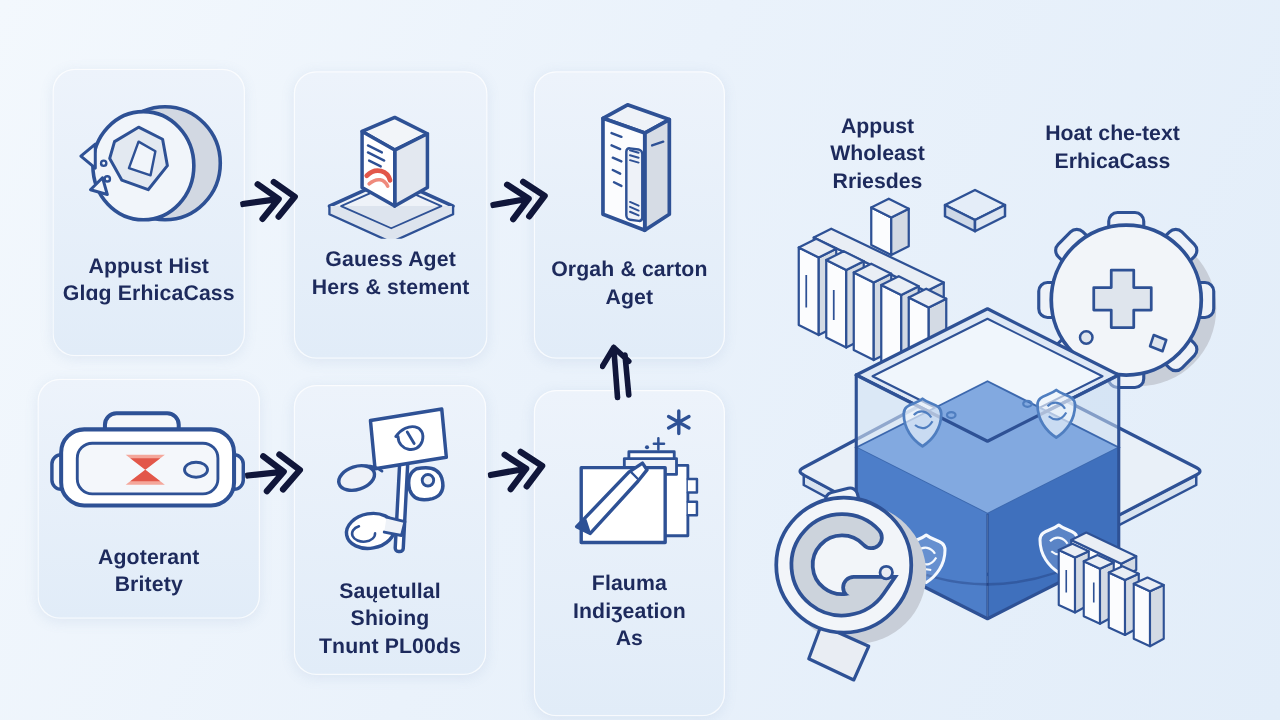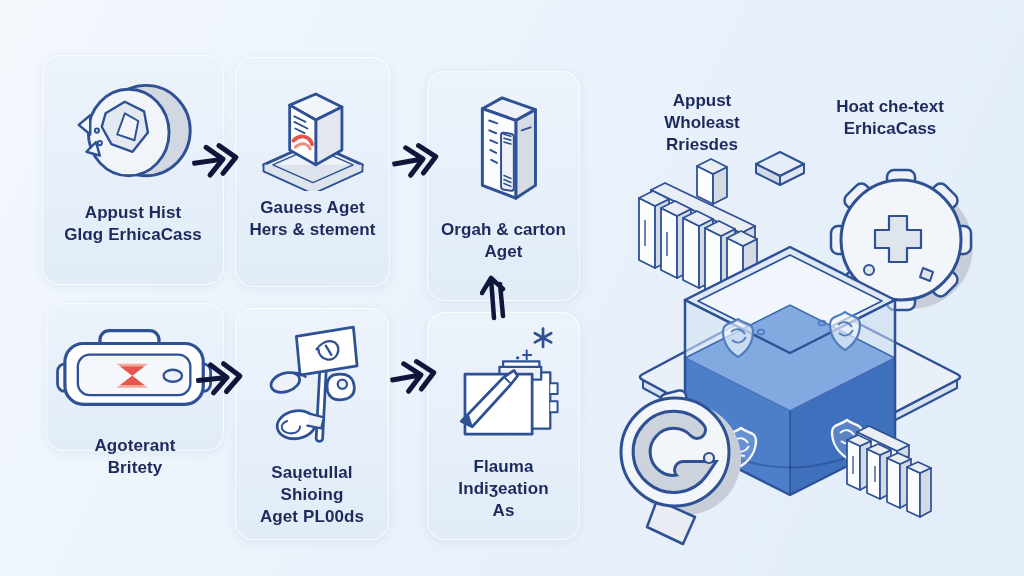--- a/index.html
+++ b/index.html
@@ -23,21 +23,21 @@
   .rlabel span{display:block;}
   .arrow{position:absolute;}
   svg{display:block;}
   .ln{stroke:#2e5195;stroke-linejoin:round;stroke-linecap:round;}
 </style>
 </head>
 <body>
 
 <div class="stage">
 
-  <div class="card" style="left:42px;top:55px;width:182px;height:230px">
+  <div class="card" style="left:42px;top:55px;width:154px;height:230px">
     <div class="icon" style="margin-top:16px">
       <svg width="125" height="125" viewBox="0 0 130 130">
         <ellipse cx="78" cy="62" rx="46" ry="47" fill="#d2d8e2" class="ln" stroke-width="3"></ellipse>
         <ellipse cx="60" cy="64" rx="42" ry="45" fill="#f1f5fa" class="ln" stroke-width="3"></ellipse>
         <path d="M20,46 L8,56 L20,66 Z" fill="#f1f5fa" class="ln" stroke-width="2.5"></path>
         <path d="M26,74 L16,84 L30,88 Z" fill="#f1f5fa" class="ln" stroke-width="2.5"></path>
         <path d="M36,44 L56,32 L76,42 L80,64 L64,84 L42,76 L32,58 Z" fill="#e3e9f1" class="ln" stroke-width="2.5"></path>
         <path d="M56,44 L70,52 L66,72 L48,66 Z" fill="#f1f5fa" class="ln" stroke-width="2"></path>
         <circle cx="27" cy="62" r="2.2" fill="none" class="ln" stroke-width="2"></circle>
         <circle cx="30" cy="75" r="2.2" fill="none" class="ln" stroke-width="2"></circle>
@@ -62,39 +62,39 @@
         <path d="M44,66 C52,58 62,62 64,70" fill="none" stroke="#e2574a" stroke-width="4" stroke-linecap="round"></path>
         <path d="M46,73 C53,67 59,69 62,75" fill="none" stroke="#ef8a7c" stroke-width="3" stroke-linecap="round"></path>
       </svg>
     </div>
     <div class="label">
       <span>Gauess Aget</span>
       <span>Hers &amp; stement</span>
     </div>
   </div>
 
-  <div class="card" style="left:427px;top:71px;width:153px;height:230px">
+  <div class="card" style="left:427px;top:57px;width:153px;height:230px">
     <div class="icon" style="margin-top:14px">
       <svg width="118" height="128" viewBox="0 0 120 130">
         <path d="M38,24 L58,13 L92,25 L72,36 Z" fill="#eef2f8" class="ln" stroke-width="3"></path>
         <path d="M72,36 L92,25 L92,102 L72,115 Z" fill="#d6dce5" class="ln" stroke-width="3"></path>
         <path d="M38,24 L72,36 L72,115 L38,102 Z" fill="#fbfcfe" class="ln" stroke-width="3"></path>
         <path d="M45,36 l8,3 M45,46 l7,3 M46,56 l7,3 M46,66 l6,3 M47,76 l6,3" fill="none" class="ln" stroke-width="2"></path>
         <rect x="57" y="46" width="13" height="58" rx="3" fill="#eef2f8" class="ln" stroke-width="2" transform="skewY(8) translate(0,-6)"></rect>
         <path d="M60,50 l7,2 M60,54 l7,2 M60,58 l7,2 M60,92 l7,3 M60,96 l7,3 M60,100 l7,3" fill="none" class="ln" stroke-width="1.6"></path>
         <path d="M78,46 l9,-3" fill="none" class="ln" stroke-width="2"></path>
       </svg>
     </div>
     <div class="label">
       <span>Orgah &amp; carton</span>
       <span>Aget</span>
     </div>
   </div>
 
-  <div class="card" style="left:46px;top:303px;width:178px;height:148px">
+  <div class="card" style="left:30px;top:303px;width:178px;height:192px">
     <div class="icon" style="margin-top:14px">
       <svg width="166" height="112" viewBox="0 0 180 120">
         <rect x="52" y="14" width="64" height="26" rx="10" fill="#f4f7fb" class="ln" stroke-width="3.5"></rect>
         <rect x="6" y="50" width="20" height="30" rx="8" fill="#f4f7fb" class="ln" stroke-width="3"></rect>
         <rect x="150" y="50" width="22" height="30" rx="8" fill="#f4f7fb" class="ln" stroke-width="3"></rect>
         <rect x="14" y="28" width="150" height="66" rx="20" fill="#ffffff" class="ln" stroke-width="3.5"></rect>
         <rect x="28" y="40" width="122" height="44" rx="13" fill="#f4f7fb" class="ln" stroke-width="2.5"></rect>
         <path d="M70,50 L104,50 L87,63 Z" fill="#f4a79b"></path>
         <path d="M70,76 L104,76 L87,63 Z" fill="#f4a79b"></path>
         <path d="M74,53 L100,53 L87,63 Z" fill="#e2574a"></path>
@@ -119,25 +119,25 @@
         <path d="M88,62 q18,-4 22,8 q4,14 -8,18 q-16,4 -20,-8 q-3,-13 6,-18 Z" fill="#ffffff" class="ln" stroke-width="3"></path>
         <circle cx="98" cy="72" r="5" fill="#eef2f8" class="ln" stroke-width="2.5"></circle>
         <ellipse cx="48" cy="116" rx="21" ry="15" fill="#ffffff" class="ln" stroke-width="3" transform="rotate(-10 48 116)"></ellipse>
         <path d="M62,104 l16,4 -3,12 -15,-3" fill="#eef2f8" class="ln" stroke-width="2.5"></path>
         <path d="M38,112 a10,7 0 1 0 14,6" fill="none" class="ln" stroke-width="2.2"></path>
       </svg>
     </div>
     <div class="label">
       <span>Saųetullal</span>
       <span>Shioing</span>
-      <span>Aget PL00ds</span>
-    </div>
-  </div>
-
-  <div class="card" style="left:427px;top:312px;width:153px;height:228px">
+      <span>Tnunt PL00ds</span>
+    </div>
+  </div>
+
+  <div class="card" style="left:427px;top:312px;width:153px;height:261px">
     <div class="icon" style="margin-top:8px">
       <svg width="118" height="130" viewBox="0 0 130 140">
         <path d="M108,8 v20 M99,13 l18,10 M117,13 l-18,10" fill="none" class="ln" stroke-width="3"></path>
         <path d="M90,32 v10 M86,37 l9,0" fill="none" class="ln" stroke-width="2.2"></path>
         <circle cx="80" cy="40" r="1.8" fill="#2e5195"></circle>
         <rect x="64" y="44" width="40" height="16" fill="#ffffff" class="ln" stroke-width="2.5"></rect>
         <path d="M72,52 l14,0" fill="none" class="ln" stroke-width="2"></path>
         <rect x="70" y="56" width="46" height="62" fill="#ffffff" class="ln" stroke-width="2.5"></rect>
         <path d="M116,68 h8 v12 h-8 M116,88 h8 v12 h-8" fill="#ffffff" class="ln" stroke-width="2.2"></path>
         <rect x="60" y="50" width="46" height="14" fill="#eef2f8" class="ln" stroke-width="2.5"></rect>

